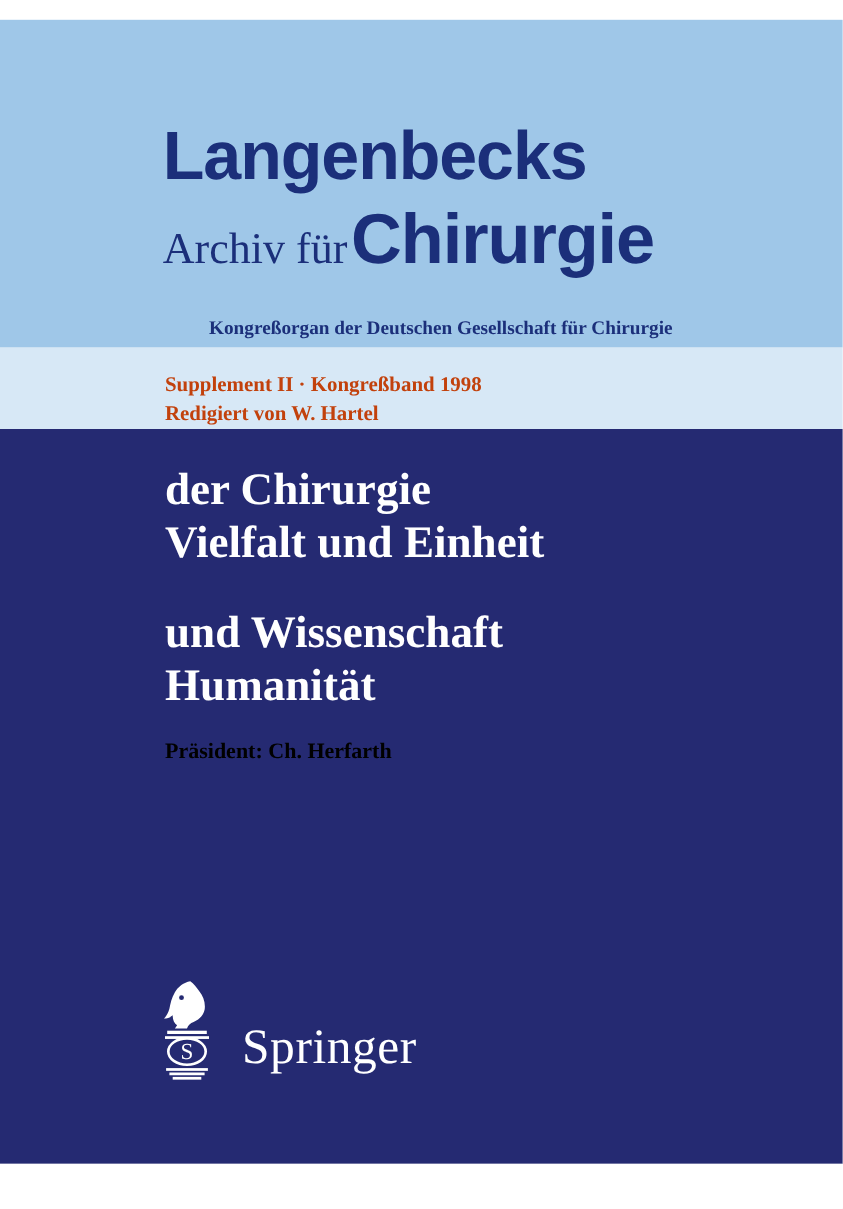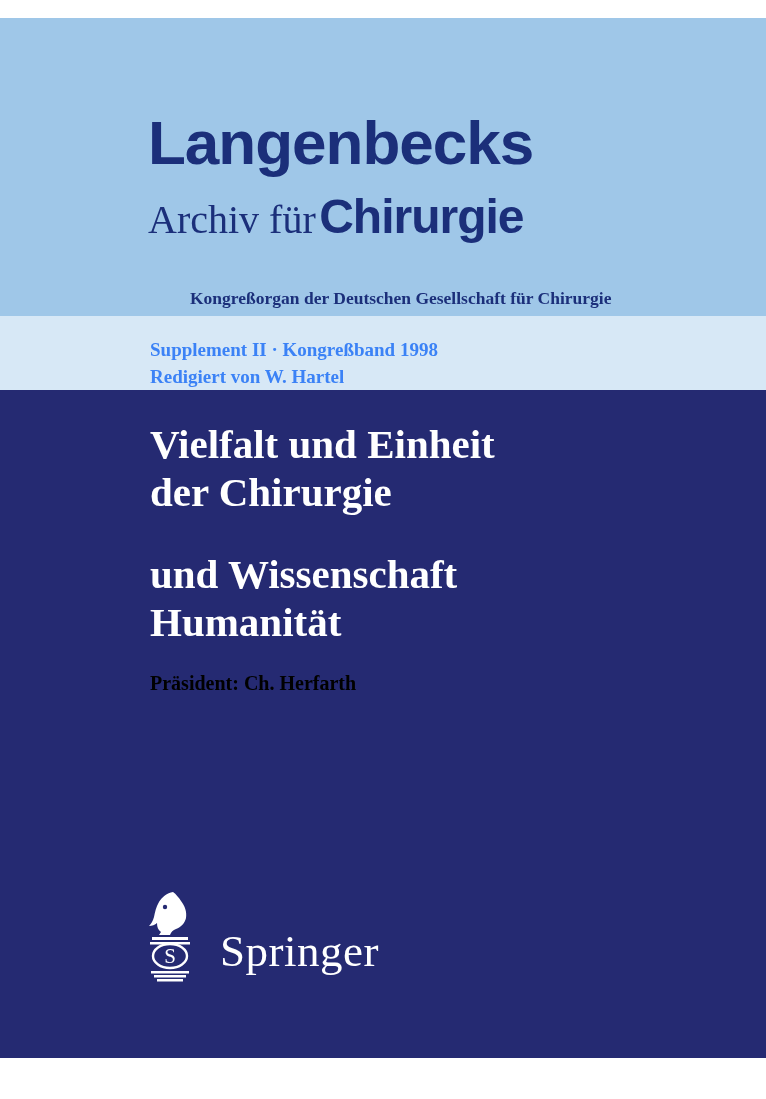--- a/index.html
+++ b/index.html
@@ -52,21 +52,21 @@
     white-space: nowrap;
   }
   .jt-archiv {
     font-size: 40px;
     font-weight: normal;
     font-family: "Liberation Serif", serif;
     letter-spacing: 0px;
     margin-top: 32px;
   }
   .jt-chirurgie {
-    font-size: 48px;
+    font-size: 64px;
     letter-spacing: -1px;
   }
   .journal-subtitle {
     position: absolute;
     left: 150px;
     top: 288px;
     width: 600px;
     color: #1b2f7a;
     font-family: "Liberation Serif", serif;
     font-weight: bold;
@@ -79,21 +79,21 @@
     left: 0;
     top: 316px;
     width: 766px;
     height: 74px;
     background: #d7e8f6;
   }
   .supplement {
     position: absolute;
     left: 150px;
     top: 336px;
-    color: #3b82f6;
+    color: #c2410c;
     font-family: "Liberation Serif", serif;
     font-weight: bold;
     font-size: 19px;
     line-height: 27px;
   }
   
   .band-main {
     position: absolute;
     left: 0;
     top: 390px;
@@ -186,22 +186,22 @@
   <div class="band-mid"></div>
 
   <div class="supplement">
     <div>Supplement II · Kongreßband 1998</div>
     <div>Redigiert von W. Hartel</div>
   </div>
 
   <div class="band-main"></div>
 
   <div class="main-title">
+    <div>der Chirurgie</div>
     <div>Vielfalt und Einheit</div>
-    <div>der Chirurgie</div>
   </div>
 
   <div class="main-title-2">
     <div>und Wissenschaft</div>
     <div>Humanität</div>
   </div>
 
   <div class="president">Präsident: Ch. Herfarth</div>
 
   <div class="publisher">

